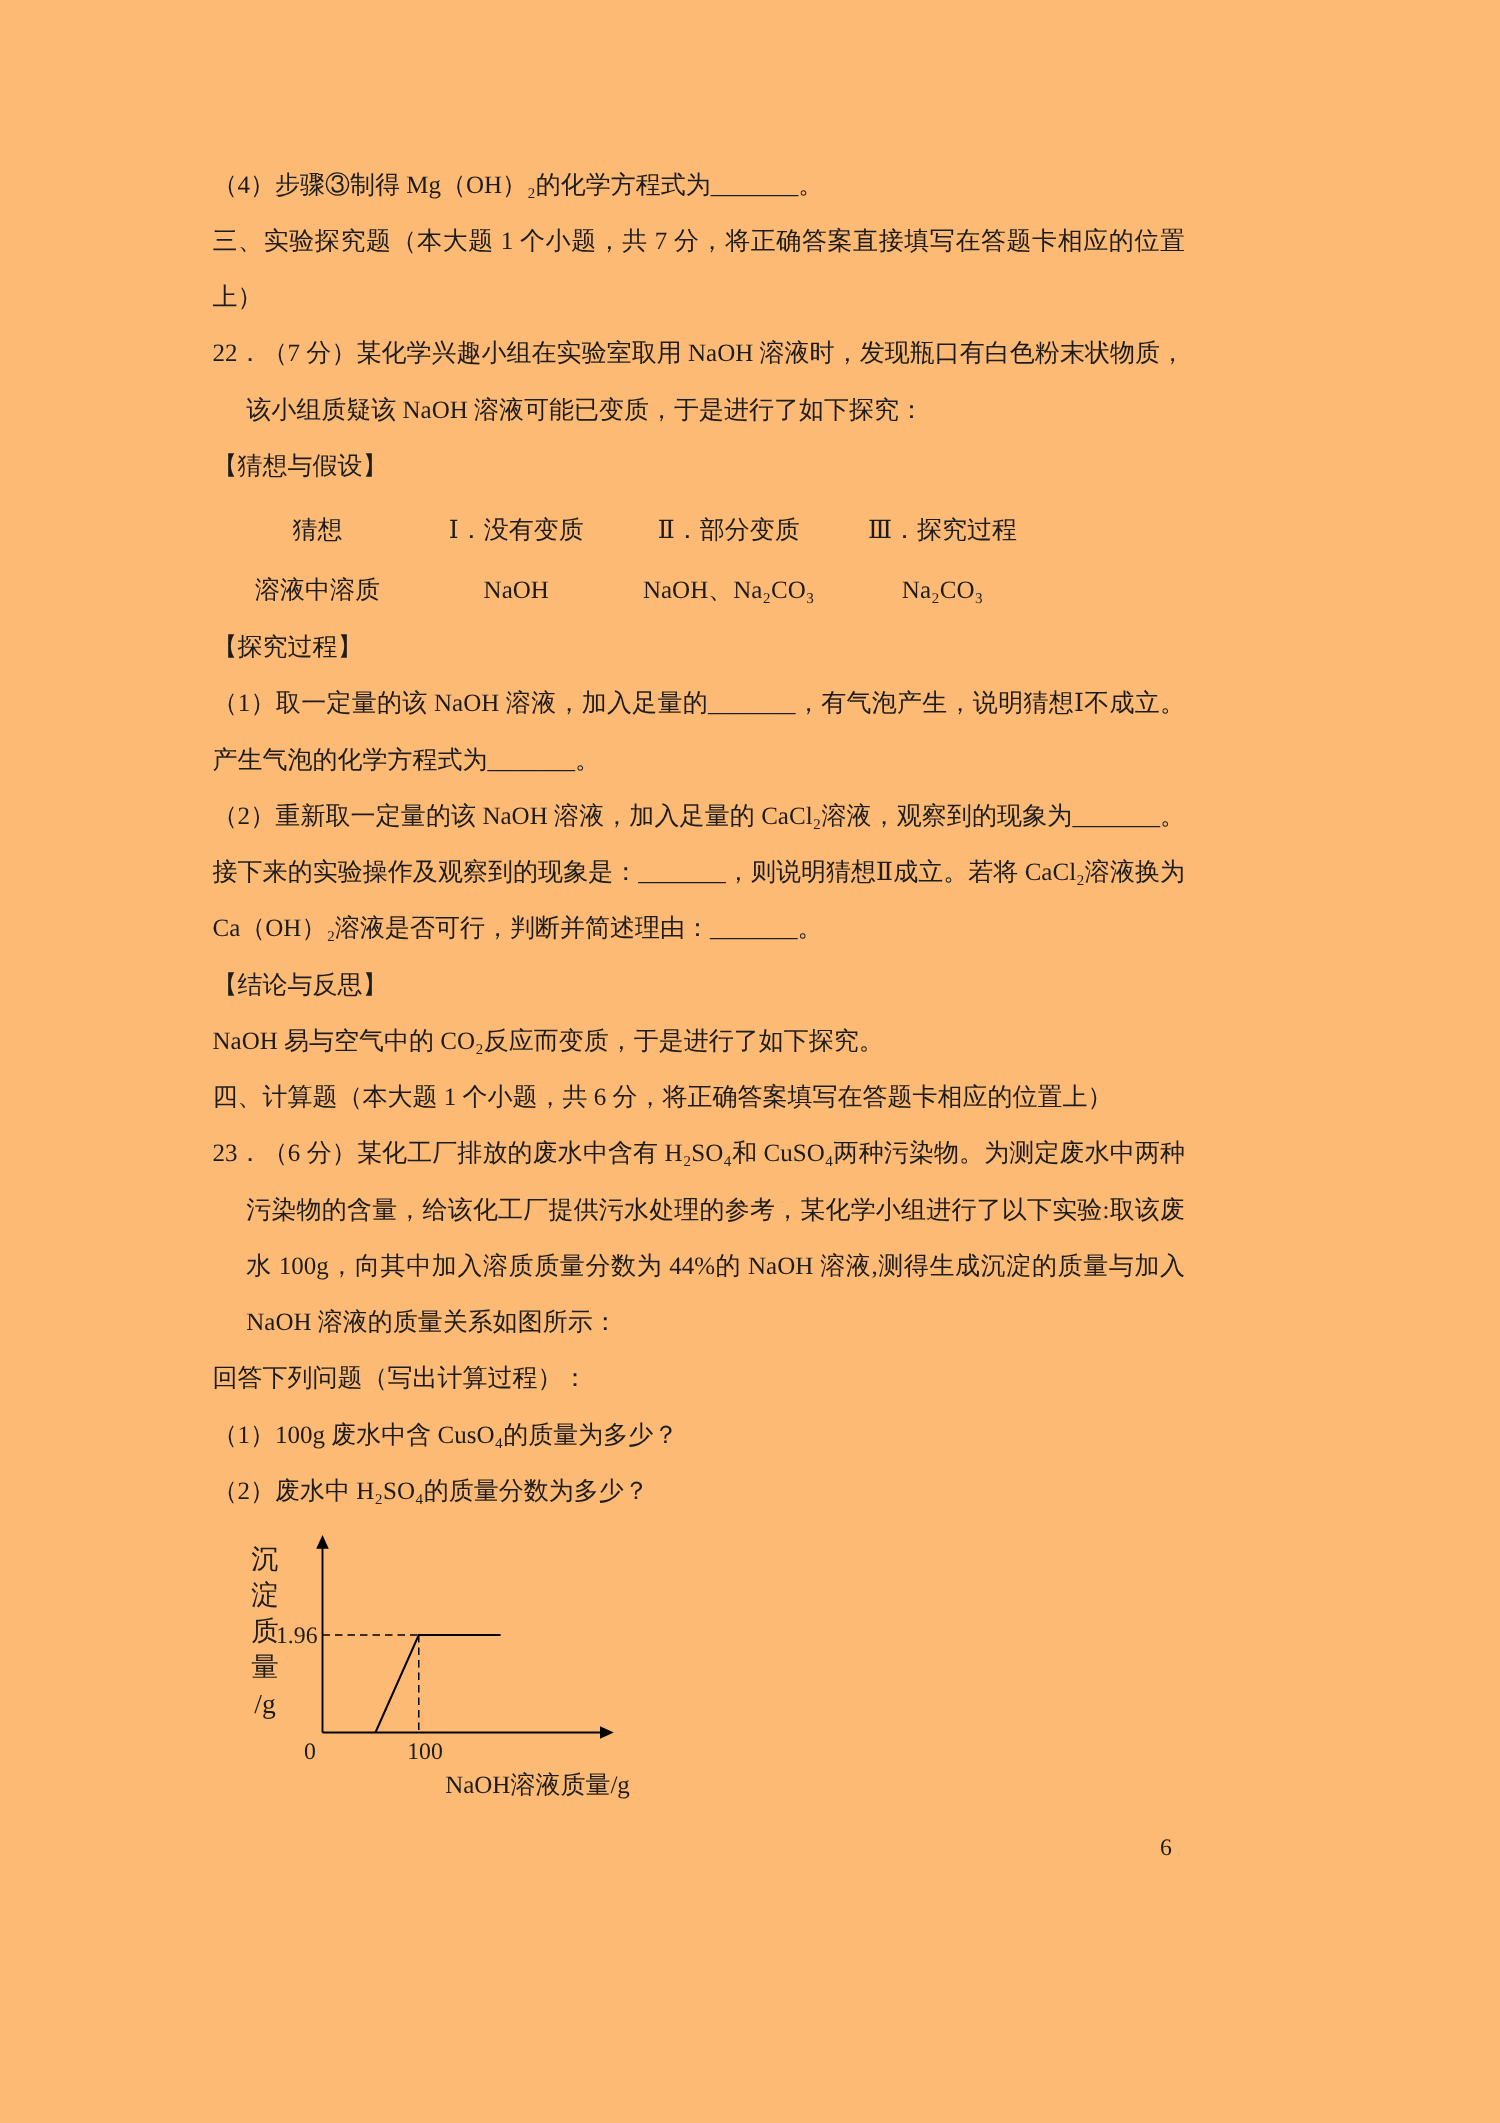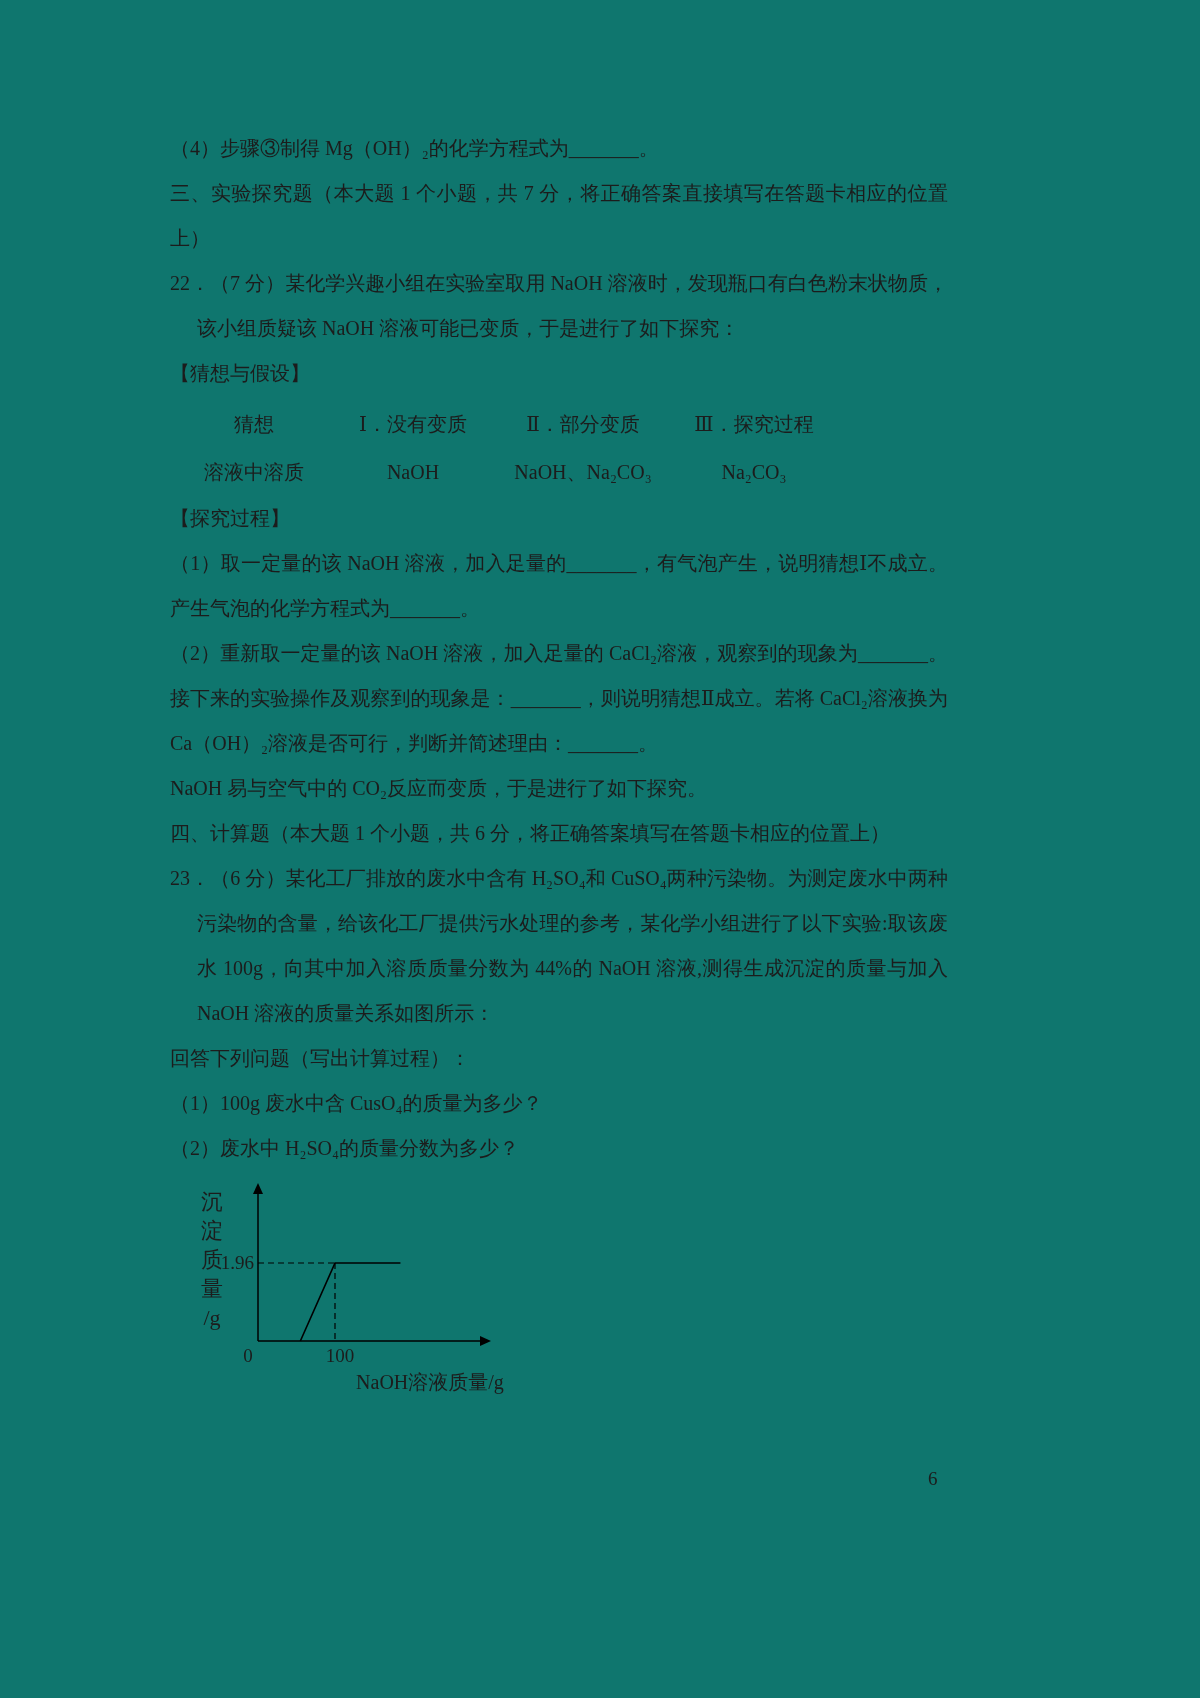--- a/index.html
+++ b/index.html
@@ -1,20 +1,20 @@
 <!DOCTYPE html>
 <html><head>
 <meta charset="utf-8">
 <style>
   html,body{margin:0;padding:0;background:#ffffff;}
   .page{
     position:relative;
     width:1200px;
     height:1698px;
-    background:#0f766e;
+    background:#fdba74;
     font-family:"Liberation Serif","DejaVu Serif",serif;
     color:#1c1c1c;
     overflow:hidden;
   }
   .content{
     position:absolute;
     left:170px;
     top:126px;
     width:778px;
     font-size:20px;
@@ -89,20 +89,21 @@
       <div class="cell">NaOH、Na₂CO₃</div>
       <div class="cell">Na₂CO₃</div>
     </div>
 
     <p class="indent1">【探究过程】</p>
 
     <p class="indent1">（1）取一定量的该 NaOH 溶液，加入足量的_______，有气泡产生，说明猜想Ⅰ不成立。产生气泡的化学方程式为_______。</p>
 
     <p class="indent1">（2）重新取一定量的该 NaOH 溶液，加入足量的 CaCl₂溶液，观察到的现象为_______。接下来的实验操作及观察到的现象是：_______，则说明猜想Ⅱ成立。若将 CaCl₂溶液换为 Ca（OH）₂溶液是否可行，判断并简述理由：_______。</p>
 
+    <p class="indent1">【结论与反思】</p>
 
     <p class="indent2">NaOH 易与空气中的 CO₂反应而变质，于是进行了如下探究。</p>
 
     <p class="heading">四、计算题（本大题 1 个小题，共 6 分，将正确答案填写在答题卡相应的位置上）</p>
 
     <p class="hang">23．（6 分）某化工厂排放的废水中含有 H₂SO₄和 CuSO₄两种污染物。为测定废水中两种污染物的含量，给该化工厂提供污水处理的参考，某化学小组进行了以下实验:取该废水 100g，向其中加入溶质质量分数为 44%的 NaOH 溶液,测得生成沉淀的质量与加入 NaOH 溶液的质量关系如图所示：</p>
 
     <p class="indent1">回答下列问题（写出计算过程）：</p>
 
     <p class="indent1">（1）100g 废水中含 CusO₄的质量为多少？</p>

